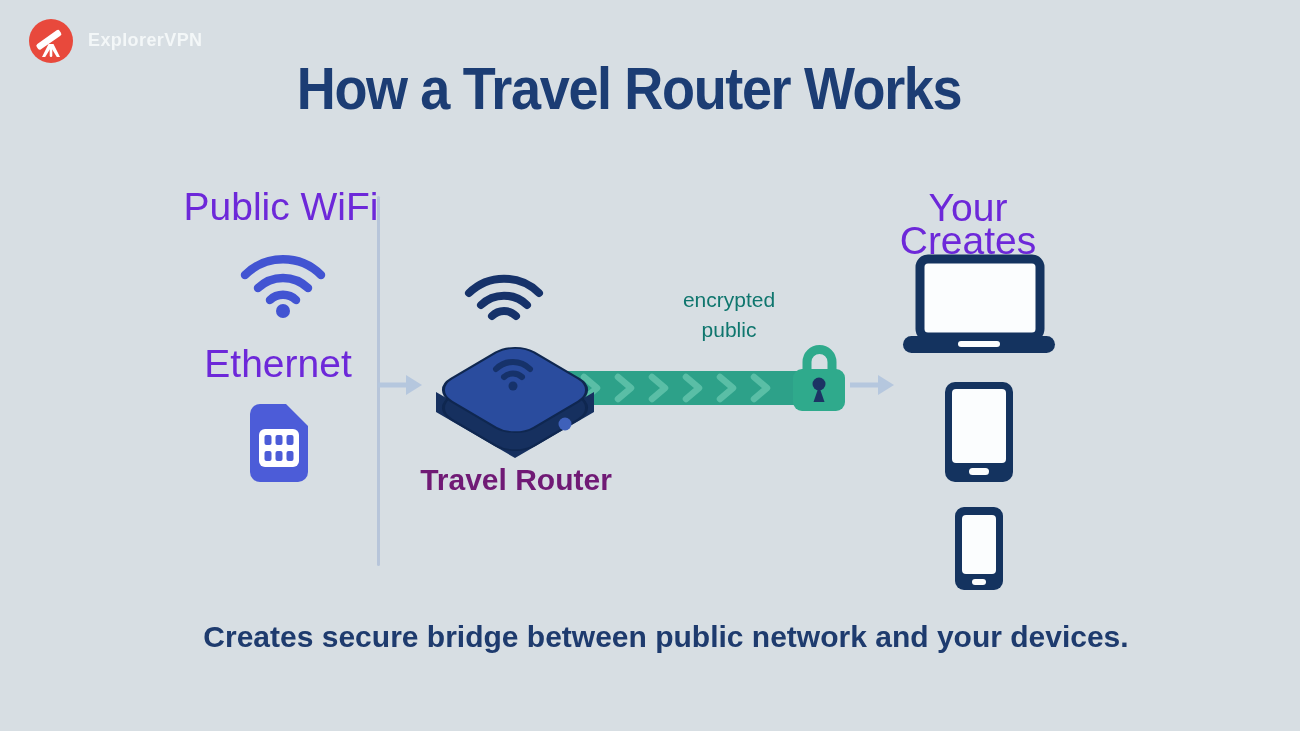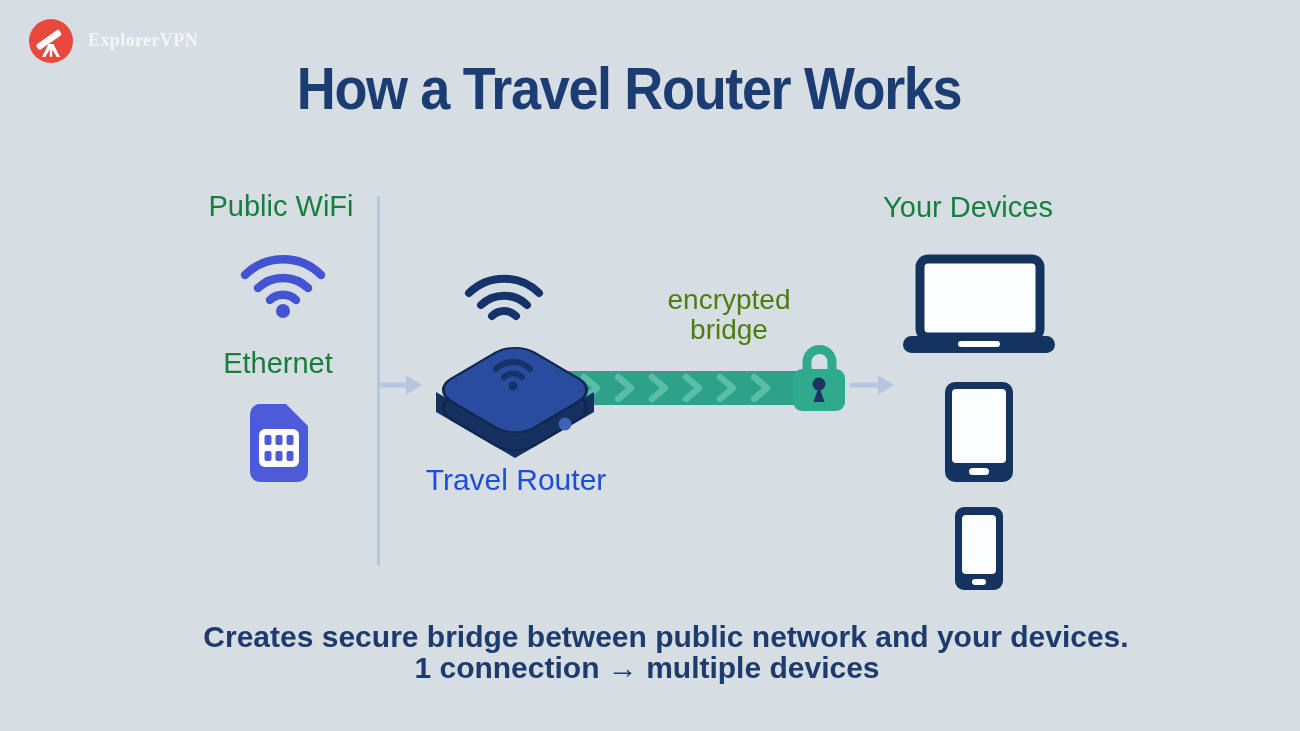--- a/index.html
+++ b/index.html
@@ -9,39 +9,38 @@
     background:#d7dee3;
     font-family:"Liberation Sans", sans-serif;
     overflow:hidden;
   }
   .abs{position:absolute;}
   
   .brand-name{
     position:absolute;left:88px;top:30px;
     font-size:18px;font-weight:700;color:rgba(250,252,253,0.8);
     letter-spacing:.4px;
-    font-family:Liberation Serif, serif;
   }
   
   .title{
     position:absolute;left:0;top:56px;width:1258px;
     text-align:center;
     font-size:60px;line-height:66px;font-weight:700;
     color:#1c3d74;letter-spacing:-1.5px;
     transform:scaleX(0.9);transform-origin:center;
     margin:0;
   }
   .label{
     position:absolute;text-align:center;
-    color:#15803d;font-size:29px;line-height:33px;font-weight:400;
-  }
-  .label.bold{font-weight:400;color:#1d4ed8;}
+    color:#6d28d9;font-size:39px;line-height:33px;font-weight:400;
+  }
+  .label.bold{font-weight:700;color:#701a75;}
   .tunnel-label{
     position:absolute;left:648px;top:285px;width:162px;
-    text-align:center;color:#4d7c0f;font-size:28px;line-height:30px;font-weight:400;
+    text-align:center;color:#0f766e;font-size:21px;line-height:30px;font-weight:400;
   }
   .divider{
     position:absolute;left:377px;top:196px;width:3px;height:370px;
     background:#b7c5da;border-radius:2px;
   }
   .footer-line1{
     position:absolute;left:0;top:604px;width:1300px;text-align:center;
     color:#1e3b6e;font-size:30px;font-weight:700;margin:16px;
   }
   .footer-line2{
@@ -143,40 +142,40 @@
         <circle cx="93" cy="60" r="4.5" fill="#16326a" stroke="none"></circle>
       </g>
       <circle cx="145" cy="98" r="6.5" fill="#3f61ba"></circle>
     </svg>
   </span>
 
   <div class="label bold" style="left:396px;top:463px;width:240px;font-size:30px;">Travel Router</div>
 
   <div class="tunnel-label">
     <span>encrypted</span><br>
-    <span>bridge</span>
+    <span>public</span>
   </div>
 
   <span class="abs" style="left:788px;top:336px;width:62px;height:80px;">
     <svg width="62" height="80" viewBox="0 0 62 80">
       <path d="M19 36 V26 a12.5 12.5 0 0 1 25 0 V36" fill="none" stroke="#2faa8c" stroke-width="9"></path>
       <rect x="5" y="33" width="52" height="42" rx="9" fill="#2faa8c"></rect>
       <circle cx="31" cy="48" r="6.5" fill="#1c3464"></circle>
       <path d="M31 50 L25.5 66 H36.5 Z" fill="#1c3464"></path>
     </svg>
   </span>
 
   <span class="abs" style="left:849px;top:372px;width:46px;height:26px;">
     <svg width="46" height="26" viewBox="0 0 46 26">
       <line x1="1" y1="13" x2="29" y2="13" stroke="#b5c7de" stroke-width="5"></line>
       <path d="M29 3 L45 13 L29 23 Z" fill="#b5c7de"></path>
     </svg>
   </span>
 
-  <div class="label" style="left:858px;top:191px;width:220px;">Your Devices</div>
+  <div class="label" style="left:858px;top:191px;width:220px;">Your Creates</div>
 
   <span class="abs" style="left:900px;top:250px;width:158px;height:106px;">
     <svg width="158" height="106" viewBox="0 0 158 106">
       <rect x="20" y="9" width="120" height="78" rx="8" fill="#fbfdfe" stroke="#14335f" stroke-width="9"></rect>
       <rect x="3" y="86" width="152" height="17" rx="8.5" fill="#14335f"></rect>
       <rect x="58" y="91" width="42" height="6" rx="3" fill="#fbfdfe"></rect>
     </svg>
   </span>
 
   <span class="abs" style="left:943px;top:380px;width:72px;height:104px;">
@@ -189,15 +188,14 @@
 
   <span class="abs" style="left:953px;top:505px;width:52px;height:88px;">
     <svg width="52" height="88" viewBox="0 0 52 88">
       <rect x="2" y="2" width="48" height="83" rx="9" fill="#14335f"></rect>
       <rect x="9" y="10" width="34" height="59" rx="4" fill="#fbfdfe"></rect>
       <rect x="19" y="74" width="14" height="6" rx="3" fill="#fbfdfe"></rect>
     </svg>
   </span>
 
   <p class="footer-line1">Creates secure bridge between public network and your devices.</p>
-  <p class="footer-line2">1 connection → multiple devices</p>
 
 </div>
 
 </body></html>

